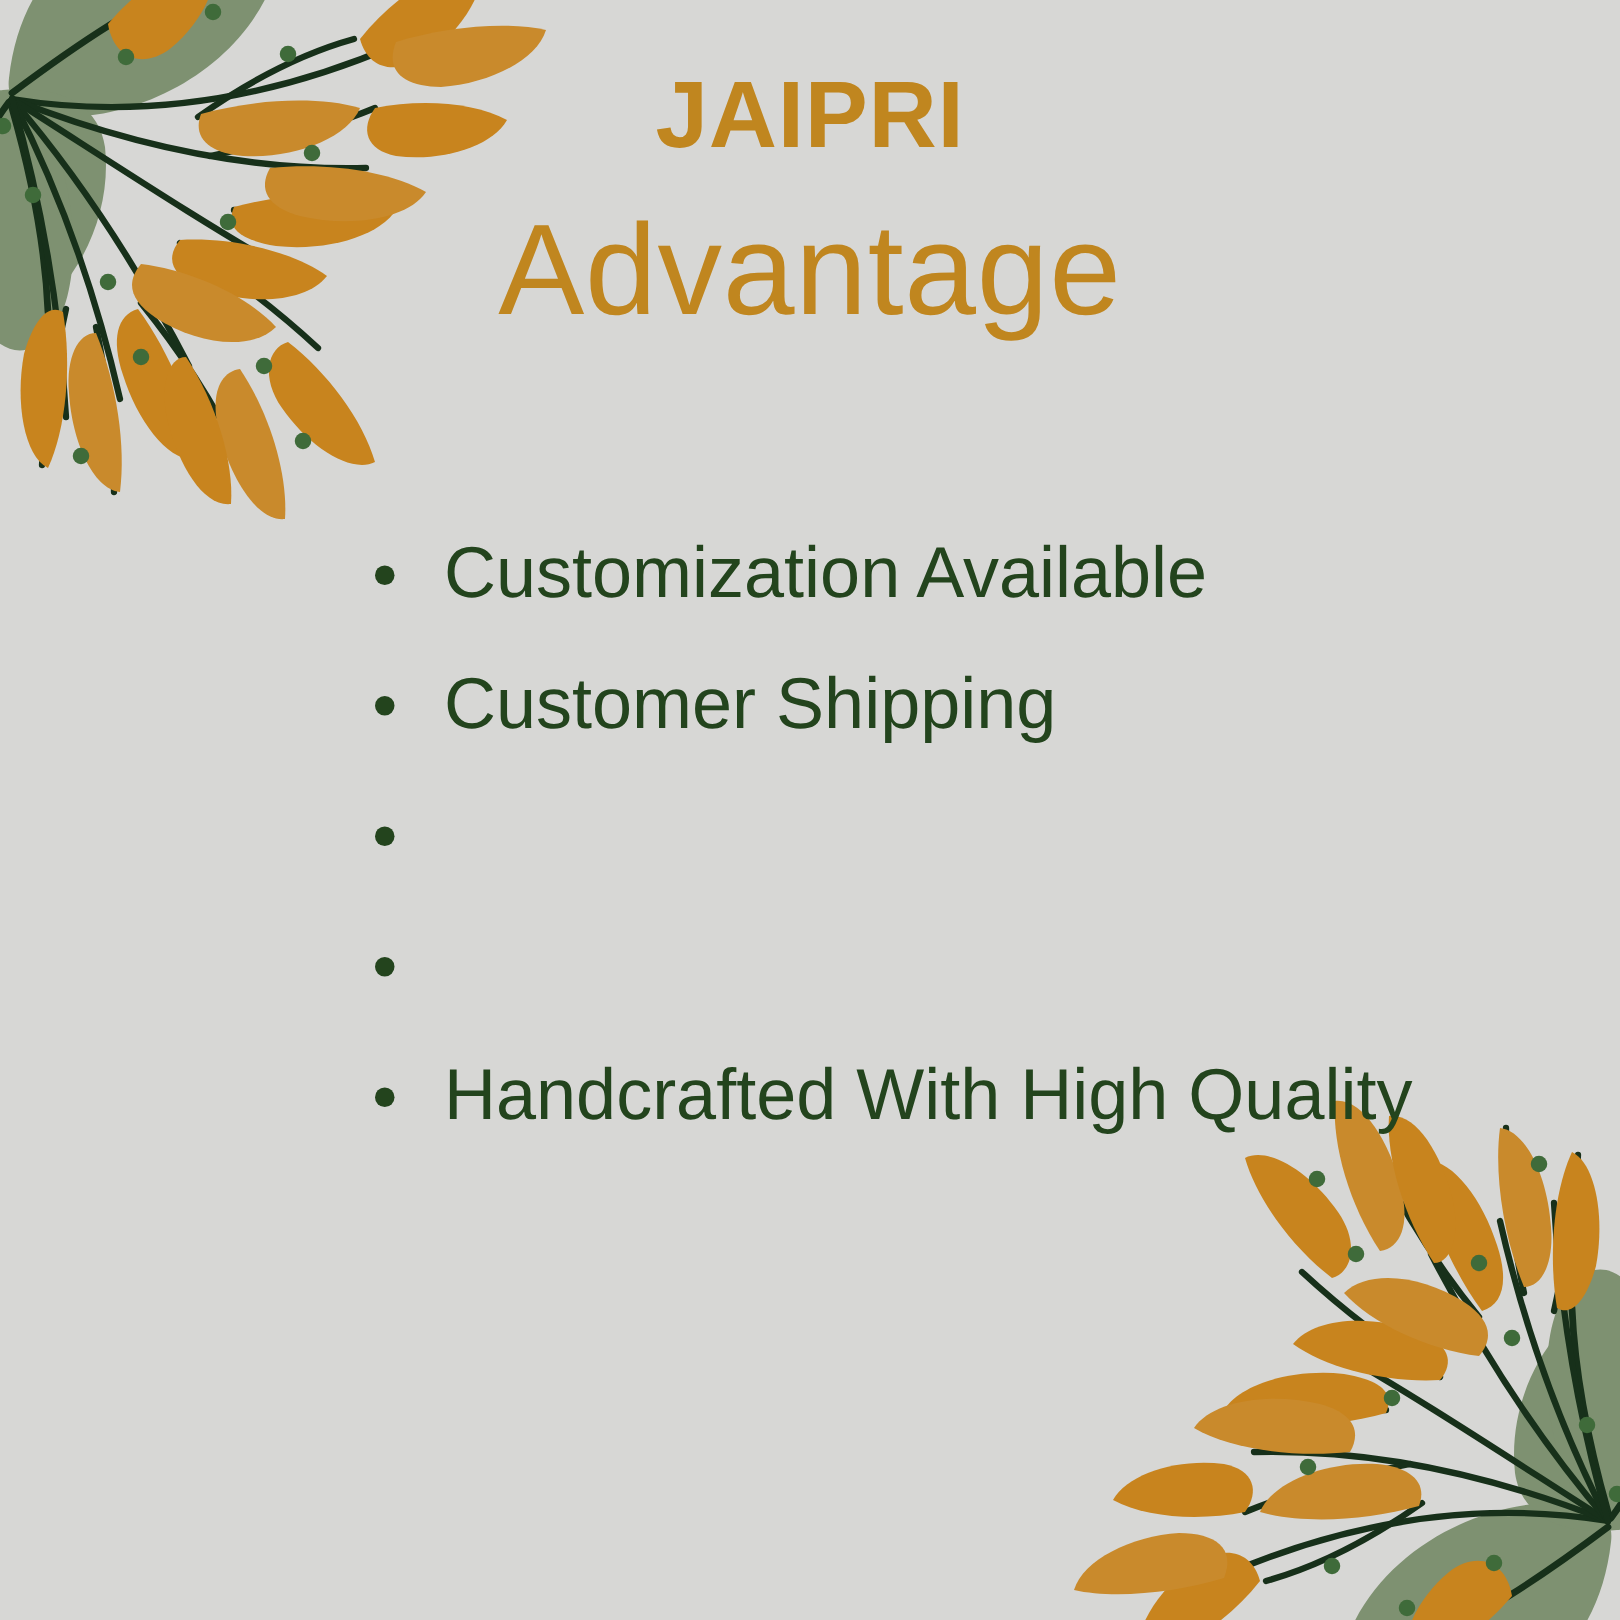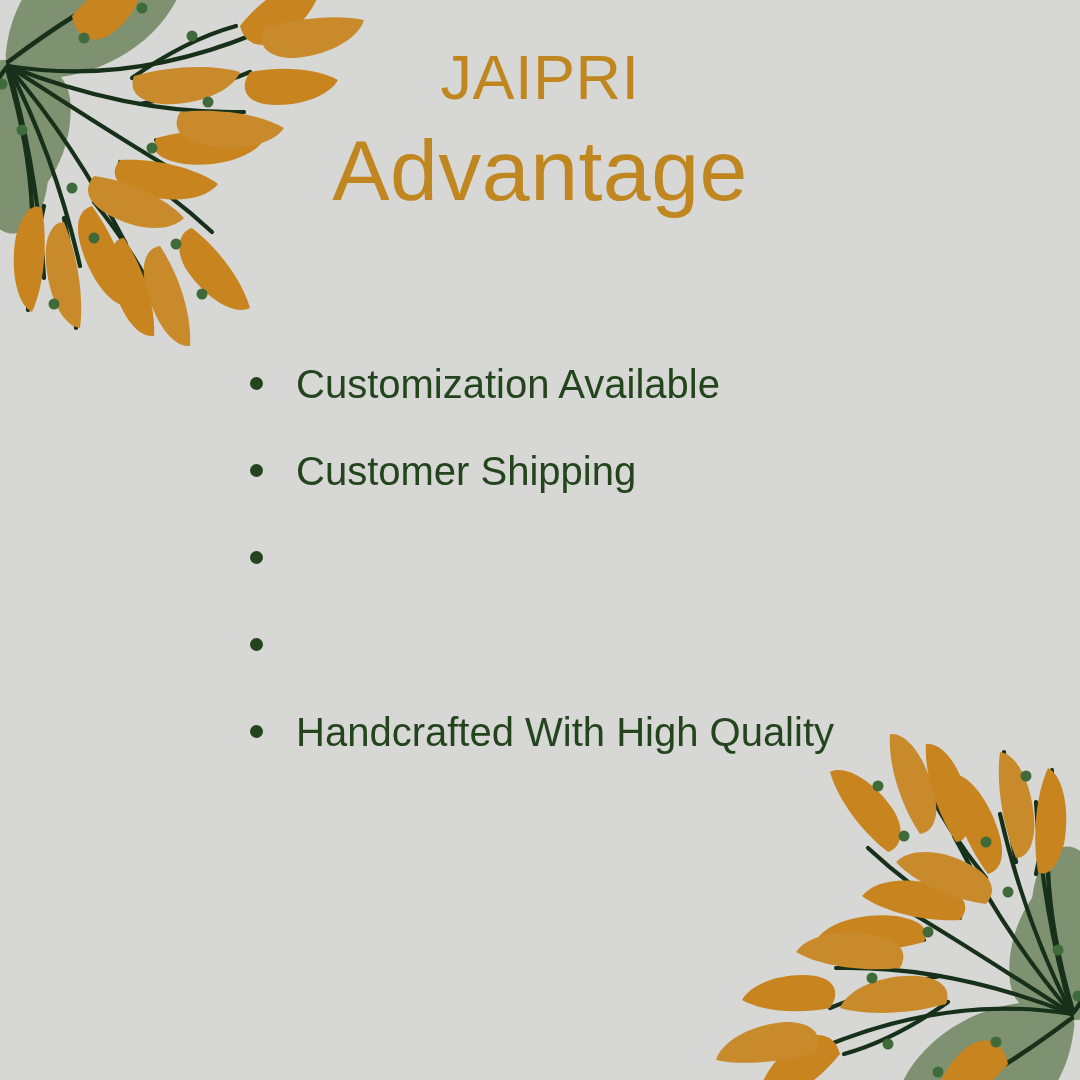--- a/index.html
+++ b/index.html
@@ -49,24 +49,25 @@
   }
   .headline-line {
     color: #c0861f;
     font-weight: 400;
     letter-spacing: 0.5px;
     line-height: 1.06;
     display: block;
   }
   .headline-line.brand {
     font-size: 63px;
+    font-weight: bold;
   }
   .headline-line.word {
     font-size: 86px;
-    margin-top: 14px;
+    margin-top: 24px;
   }
 
   
   .advantage-list {
     position: absolute;
     left: 250px;
     top: 340px;
     margin: 0;
     padding: 0;
     list-style: none;
@@ -80,21 +81,21 @@
   .bullet-dot {
     width: 13px;
     height: 13px;
     border-radius: 50%;
     background: #23441d;
     flex: 0 0 auto;
     margin-right: 33px;
   }
   .advantage-label {
     color: #23441d;
-    font-size: 40px;
+    font-size: 48px;
     font-weight: 400;
     line-height: 1.1;
     white-space: nowrap;
   }
 </style>
 </head>
 <body>
 
 <div id="poster">
 

